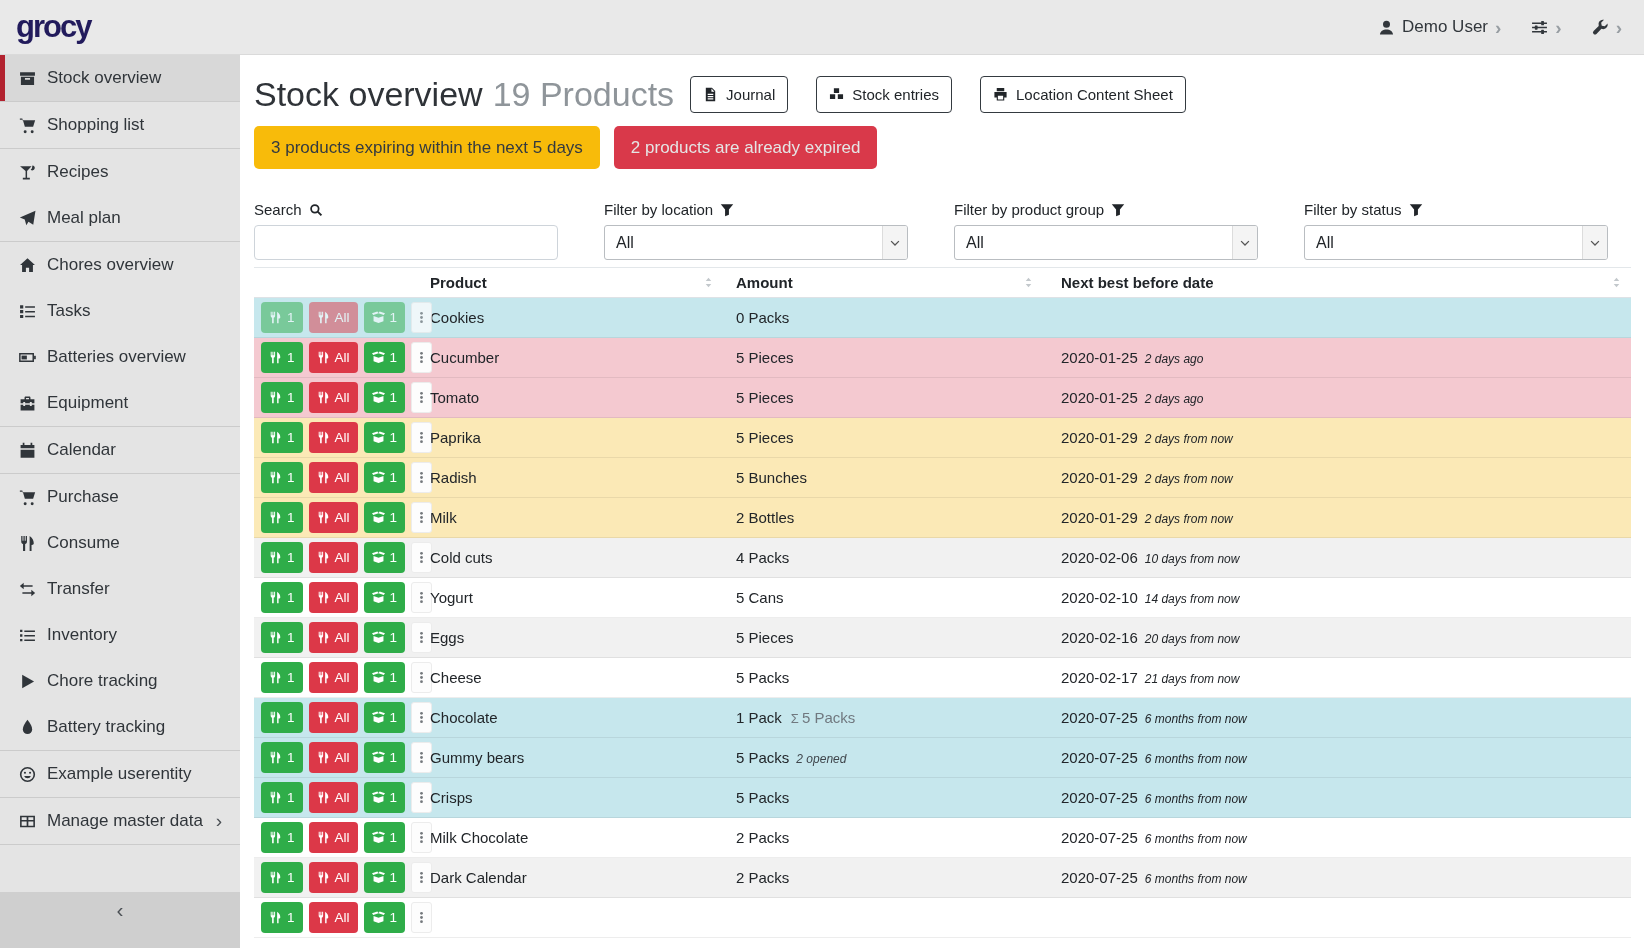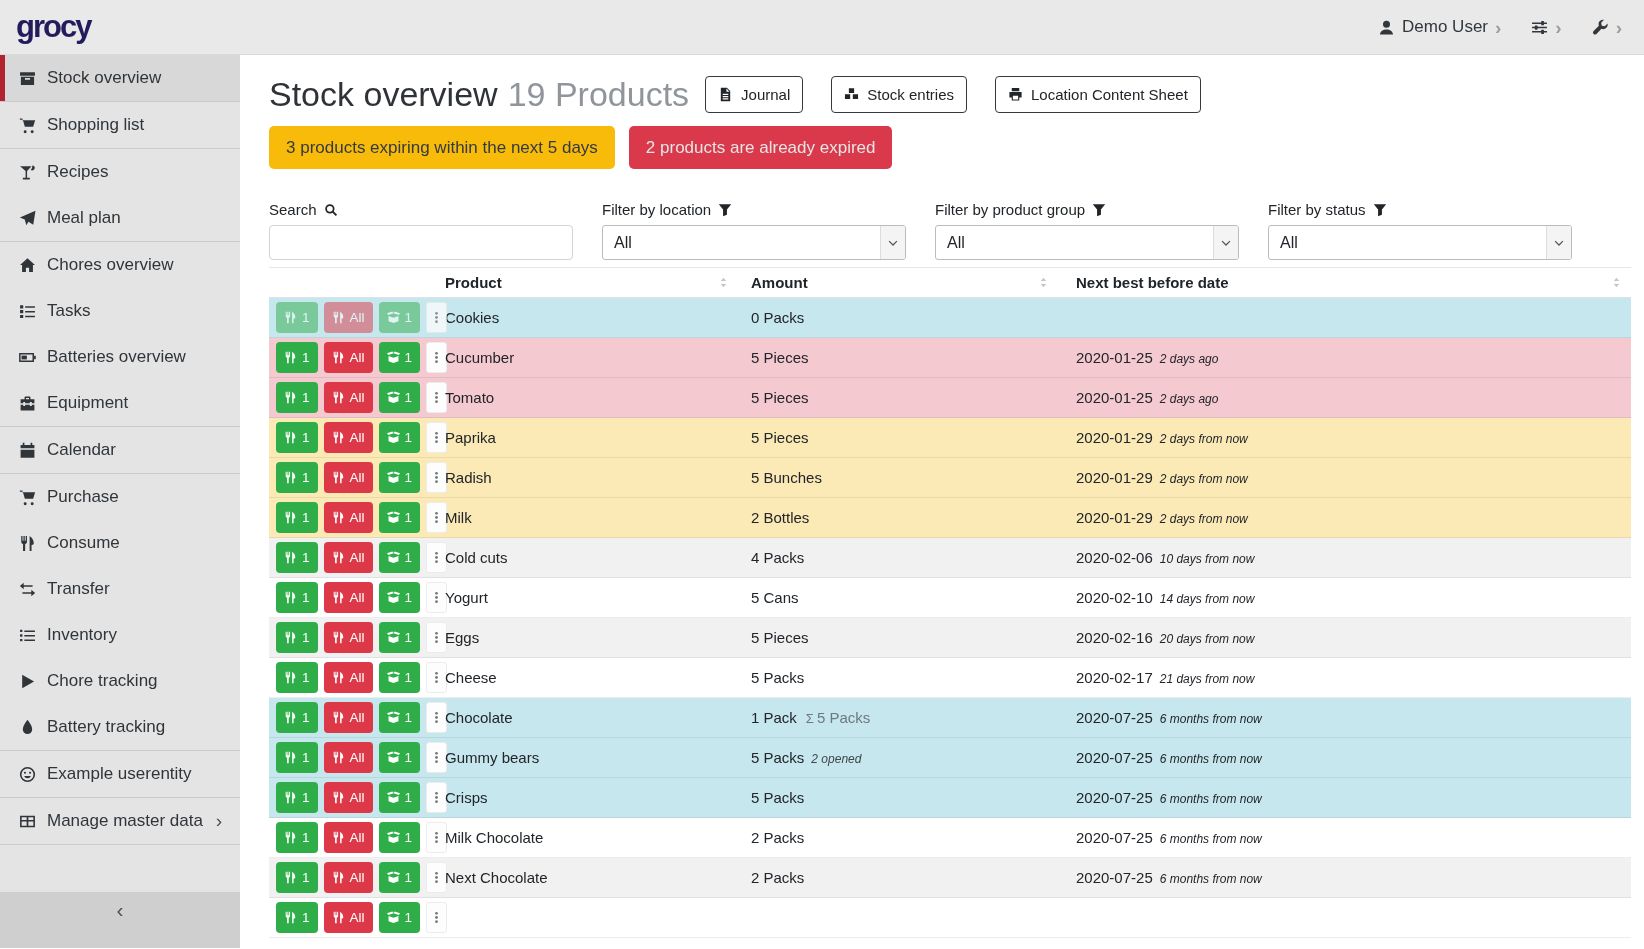--- a/index.html
+++ b/index.html
@@ -38,40 +38,40 @@
   .side-item .ico { font-size:17px; width:22px; flex:none; }
   .side-item .mm-chev { margin-left:auto; margin-right:18px; color:#4a4f54; font-size:19px; }
   .side-divider { height:1px; background:#cbcbcb; }
   .side-footer {
     position:absolute; bottom:0; left:0; right:0; height:56px;
     background:#cfcfcf; text-align:center; padding-top:6px;
     font-size:21px; color:#4a4f54; cursor:pointer;
   }
 
   
-  main { flex:1; background:#fff; padding:14px 13px 0 29px; overflow:hidden; }
+  main { flex:1; background:#fff; padding:14px 13px 0 14px; overflow:hidden; }
 
   .title-row { display:flex; align-items:center; margin-top:2px; }
   h1 { margin:0; font-size:34px; font-weight:400; color:#2f3338; line-height:46px; }
   h1 .sub { color:#8f959a; margin-left:10px; }
   .actions { display:flex; gap:28px; margin-left:16px; }
   .btn-outline {
     display:inline-flex; align-items:center; gap:8px;
     border:1px solid #343a40; border-radius:4px; background:#fff;
     padding:0 12px; height:37px; font-size:15px; color:#212529; cursor:pointer;
   }
   .btn-outline .ico { font-size:15px; }
 
   .alerts { display:flex; gap:14px; margin-top:9px; }
   .alert {
     height:43px; display:flex; align-items:center; padding:0 17px;
     border-radius:5px; font-size:17px; cursor:pointer; white-space:nowrap;
   }
 
-  .filters { display:flex; gap:29px; margin-top:32px; }
+  .filters { display:flex; gap:46px; margin-top:32px; }
   .filter { width:304px; }
   .filter label {
     display:flex; align-items:center; gap:7px;
     font-size:15px; color:#212529; margin-bottom:7px;
   }
   .filter label .ico { font-size:14px; }
   .search-input {
     width:100%; height:35px; border:1px solid #ced4da; border-radius:4px;
     padding:0 10px; font-size:16px; font-family:inherit; outline:none;
   }
@@ -1058,21 +1058,21 @@
               <button class="rbtn-menu">
                 <span class="ico">
                   <svg viewBox="0 0 16 16">
                     <circle cx="8" cy="2.8" r="1.7"></circle>
                     <circle cx="8" cy="8" r="1.7"></circle>
                     <circle cx="8" cy="13.2" r="1.7"></circle>
                   </svg>
                 </span>
               </button>
             </div>
-            <div class="c1">Next Chocolate</div>
+            <div class="c1">Dark Calendar</div>
             <div class="c2"><span>2 Packs</span></div>
             <div class="c3"><span>2020-07-25</span><span class="date-ago">6 months from now</span></div>
           </div>
           <div class="row">
             <div class="c0 cell-btns">
               <button class="rbtn green">
                 <span class="ico">
                   <svg viewBox="0 0 16 16">
                     <path d="M2.1 1h1.2v4.3h.9V1h1.2v4.3h.9V1h1.2v5.3c0 1-.7 1.9-1.7 2.1V15H3.8V8.4c-1-.2-1.7-1.1-1.7-2.1zM10 1c2.6 1.7 3.9 4.5 3.9 6.7 0 1.2-1 1.8-2.1 1.6V15H10z"></path>
                   </svg>

